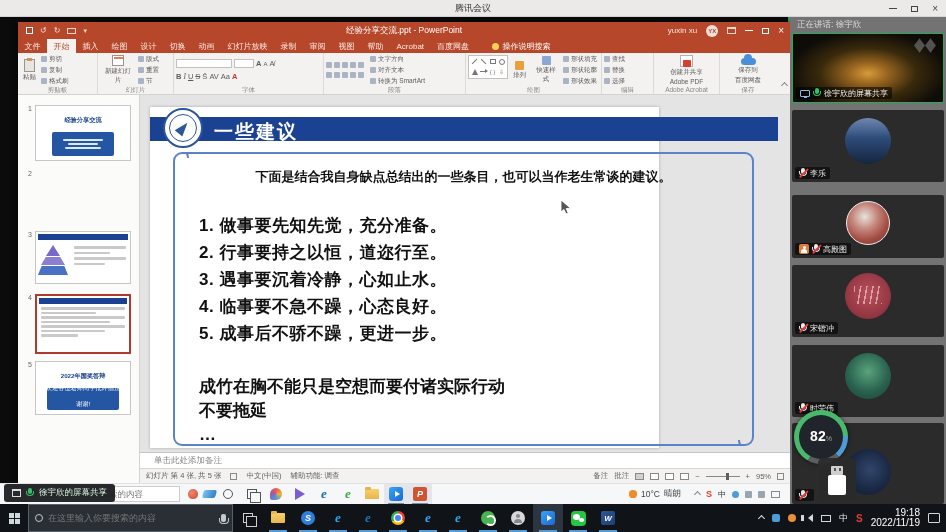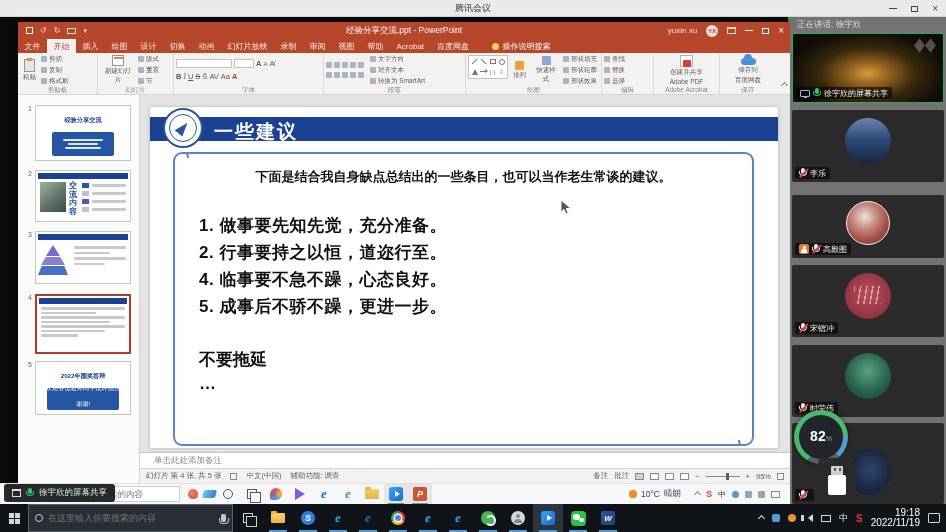--- a/index.html
+++ b/index.html
@@ -87,21 +87,21 @@
   .thumb.sel{border:2px solid #b03a2e;}
   .t-titleline{text-align:center;font-weight:bold;color:#1b3f8c;white-space:nowrap;}
   .micro{display:inline-block;font-size:10px;transform:scale(.62);transform-origin:center top;white-space:nowrap;}
   .bluebox{background:#2456a4;border-radius:2px;margin:2px auto 0;display:flex;flex-direction:column;align-items:center;justify-content:center;gap:2px;}
   .wbar{height:2px;background:rgba(255,255,255,.85);border-radius:1px;}
   .gbar{height:2.5px;background:#c9c9c9;border-radius:1px;margin:2px 4px 0 4px;}
   .thead{height:6px;background:#1b4193;margin:2px 2px 0 2px;}
 
   .main-col{flex:1;display:flex;flex-direction:column;}
   .canvas{position:relative;flex:1;background:#e4e4e4;overflow:hidden;}
-  .slide{position:absolute;left:10px;top:12px;width:628px;height:341px;background:#fff;box-shadow:0 0 3px rgba(0,0,0,.25);}
+  .slide{position:absolute;left:10px;top:12px;width:509px;height:341px;background:#fff;box-shadow:0 0 3px rgba(0,0,0,.25);}
   .slide-head{position:absolute;left:0;top:10px;width:628px;height:24px;}
   .head-bar{position:absolute;left:0;top:0;width:100%;height:100%;}
   .slide-logo{position:absolute;left:13px;top:-9px;width:40px;height:40px;border-radius:50%;background:#fff;border:2px solid #2b579a;display:flex;align-items:center;justify-content:center;}
   .slide-logo::before{content:"";width:26px;height:26px;border-radius:50%;border:1px solid #2b579a;position:absolute;}
   .logo-plane{width:0;height:0;border-left:5px solid transparent;border-right:5px solid transparent;border-bottom:14px solid #2b579a;transform:rotate(40deg);}
   .slide-title{position:absolute;left:64px;top:2px;font-size:19px;font-weight:bold;color:#fff;letter-spacing:2px;}
   .content-box{position:absolute;left:23px;top:45px;width:581px;height:294px;border:2px solid #5b83c9;border-radius:9px;overflow:hidden;}
   .content-box::before{content:"";position:absolute;left:-6px;top:-6px;width:16px;height:16px;border:2px solid #5b83c9;border-radius:50%;border-right-color:transparent;border-bottom-color:transparent;transform:rotate(45deg);}
   .content-box::after{content:"";position:absolute;right:-6px;bottom:-6px;width:16px;height:16px;border:2px solid #5b83c9;border-radius:50%;border-left-color:transparent;border-top-color:transparent;transform:rotate(45deg);}
   .sl-intro{margin:14px 26px 0;text-align:center;font-size:13px;font-weight:bold;color:#111;}
@@ -483,43 +483,20 @@
               <div class="t-titleline"><span class="micro">经验分享交流</span></div>
               <div class="bluebox" style="width:62px;height:24px">
                   <i class="wbar" style="width:40px"></i>
                   <i class="wbar" style="width:30px"></i>
                   <i class="wbar" style="width:36px"></i>
                 </div>
             </div>
           </div>
           <div class="trow" style="height:52px;margin-top:9px">
             <span class="tnum">2</span>
-            <div class="thumb">
-              <div class="thead"></div>
-              <div style="position:absolute;left:4px;top:11px;width:26px;height:30px;background:linear-gradient(140deg,#9db39a,#5d6f66 60%,#3e4a44)"></div>
-              <div style="position:absolute;left:33px;top:11px;width:9px;font-size:8px;line-height:8.5px;font-weight:bold;color:#2456a4">交流内容</div>
-              <div style="position:absolute;left:46px;top:12px;right:4px">
-                <div style="display:flex;gap:3px;margin-bottom:3px;align-items:center">
-                    <i style="width:7px;height:5px;background:#2456a4"></i>
-                    <i class="gbar" style="flex:1;margin:0"></i>
-                  </div>
-                <div style="display:flex;gap:3px;margin-bottom:3px;align-items:center">
-                    <i style="width:7px;height:5px;background:#b9c4d8"></i>
-                    <i class="gbar" style="flex:1;margin:0"></i>
-                  </div>
-                <div style="display:flex;gap:3px;margin-bottom:3px;align-items:center">
-                    <i style="width:7px;height:5px;background:#6a4fae"></i>
-                    <i class="gbar" style="flex:1;margin:0"></i>
-                  </div>
-                <div style="display:flex;gap:3px;align-items:center">
-                    <i style="width:7px;height:5px;background:#b9c4d8"></i>
-                    <i class="gbar" style="flex:1;margin:0"></i>
-                  </div>
-              </div>
-            </div>
           </div>
           <div class="trow" style="height:53px;margin-top:9px">
             <span class="tnum">3</span>
             <div class="thumb">
               <div class="thead"></div>
               <div style="position:absolute;left:10px;top:13px;width:0;height:0;border-left:7px solid transparent;border-right:7px solid transparent;border-bottom:11px solid #7a68c9"></div>
               <div style="position:absolute;left:5px;top:25px;width:24px;height:8px;background:#8a7fd0;clip-path:polygon(20% 0,80% 0,100% 100%,0 100%)"></div>
               <div style="position:absolute;left:2px;top:34px;width:30px;height:9px;background:#4a72c4;clip-path:polygon(12% 0,88% 0,100% 100%,0 100%)"></div>
               <div style="position:absolute;left:38px;top:14px;right:4px">
                 <i class="gbar" style="display:block;margin:0 0 3px 0"></i>
@@ -563,24 +540,26 @@
                 <div class="slide-logo">
                     <i class="logo-plane"></i>
                   </div>
                 <span class="slide-title">一些建议</span>
               </div>
               <div class="content-box">
                 <div class="sl-intro">下面是结合我自身缺点总结出的一些条目，也可以当作老生常谈的建议。</div>
                 <div class="sl-list">
                   <div class="sl-item">1. 做事要先知先觉，充分准备。</div>
                   <div class="sl-item">2. 行事要持之以恒，道迩行至。</div>
+                  <div class="sl-item">3. 遇事要沉着冷静，心如止水。</div>
                   <div class="sl-item">4. 临事要不急不躁，心态良好。</div>
                   <div class="sl-item">5. 成事后不骄不躁，更进一步。</div>
                 </div>
                 <div class="sl-footer">
+                  <div class="sl-f">成竹在胸不能只是空想而要付诸实际行动</div>
                   <div class="sl-f">不要拖延</div>
                   <div class="sl-f">…</div>
                 </div>
               </div>
               <span class="cursor">
                 <svg width="12" height="16" viewBox="0 0 12 16">
                     <path d="M1,1 L1,13 L4,10.5 L6,15 L8.2,14 L6.2,9.6 L10.5,9.2 Z" fill="#555" stroke="#fff" stroke-width="0.9"></path>
                   </svg>
               </span>
             </div>

